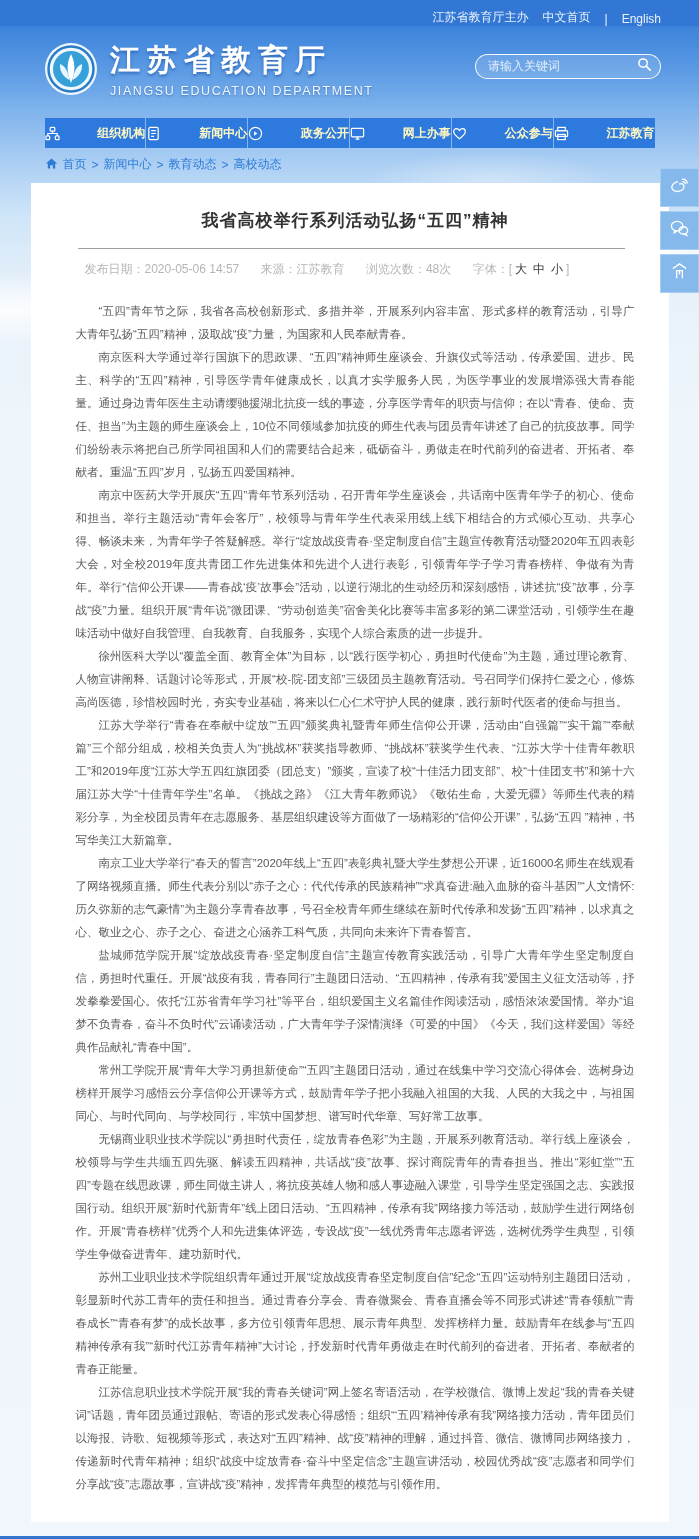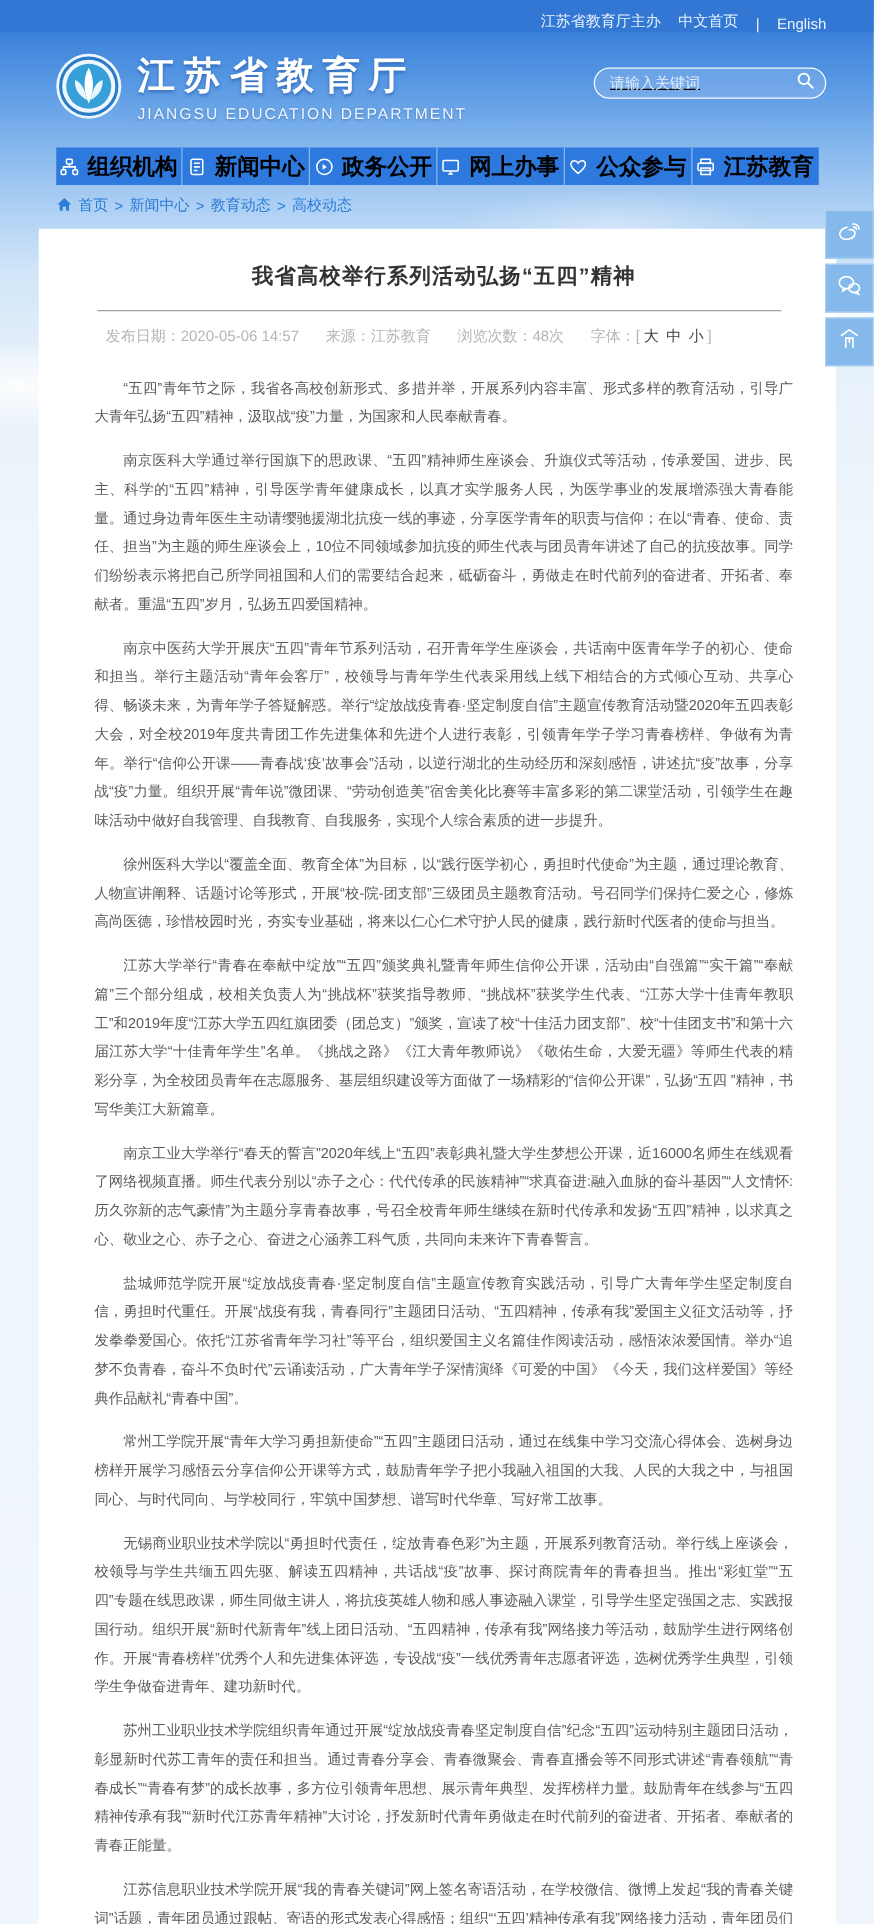--- a/index.html
+++ b/index.html
@@ -18,44 +18,44 @@
   
   .topbar { height:26px; background:#3377d4; display:flex; justify-content:flex-end; align-items:flex-end; padding:0 38px; gap:14px; }
   .topbar a, .topbar span { color:#eaf3fd; font-size:12px; }
 
   
   .header { height:92px; display:flex; align-items:center; padding:0 38px 6px 44px; }
   .brand { display:flex; align-items:center; gap:12px; }
   .logo { width:54px; height:54px; flex:0 0 auto; }
   .site-name { color:#fff; font-size:30px; font-weight:bold; letter-spacing:7px; text-shadow:0 2px 3px rgba(20,70,150,.55); white-space:nowrap; }
   .site-name-en { color:#f0f7ff; font-size:12.5px; letter-spacing:1.6px; margin-top:3px; text-shadow:0 1px 2px rgba(20,70,150,.5); }
-  .search-box { margin-left:auto; margin-top:-6px; width:186px; height:25px; border:1px solid rgba(255,255,255,.95); border-radius:13px; background:rgba(255,255,255,.14); display:flex; align-items:center; padding:0 8px 0 12px;text-decoration:underline; }
+  .search-box { margin-left:auto; margin-top:-6px; width:186px; height:25px; border:1px solid rgba(255,255,255,.95); border-radius:13px; background:rgba(255,255,255,.14); display:flex; align-items:center; padding:0 8px 0 12px; }
   .search-box input { flex:1; min-width:0; background:transparent; border:none; outline:none; color:#fff; font-size:12px; }
   .search-box input::placeholder { color:#e2eefb; }
   .search-btn { background:none; border:none; cursor:pointer; display:flex; align-items:center; }
 
   
   .nav { width:610px; margin:0 auto; height:30px; background:#2e79dd; display:flex; }
-  .nav-item { flex:1; display:flex; align-items:center; justify-content:center; gap:7px; color:#000000; font-size:18px; font-weight:bold; border-left:1px solid rgba(255,255,255,.45); cursor:pointer; }
+  .nav-item { flex:1; display:flex; align-items:center; justify-content:space-between; gap:7px; color:#fef9c3; font-size:12px; font-weight:bold; border-left:1px solid rgba(255,255,255,.45); cursor:pointer; }
   .nav-item:first-child { border-left:none; }
   .nav-item svg { display:block; }
 
   
   .breadcrumb { width:610px; margin:8px auto 0 auto; display:flex; align-items:center; gap:5px; font-size:12px; color:#2c7cd8; }
   .breadcrumb a, .breadcrumb .crumb-sep { color:#2c7cd8; }
 
   
   .card { width:638px; margin:10px auto 14px auto; background:#fff; padding:26px 34px 26px 45px; }
   .article-title { text-align:center; font-size:17px; color:#333; font-weight:bold; letter-spacing:1px; }
   .title-rule { border:none; border-top:1px solid #9f9f9f; margin:16px 10px 0 2px; }
   .article-meta { text-align:left; margin-top:12px; font-size:12px; color:#b5b5b5; }
   .article-meta .m { margin:0 9px; }
   .article-meta .fs { color:#3d3d3d; margin:0 3px; cursor:pointer; }
   .article-body { margin-top:22px; }
-  .article-body p { font-size:11.5px; line-height:23px; color:#595959; text-align:justify; text-indent:2em;margin-top:12px; }
+  .article-body p { font-size:11.5px; line-height:23px; color:#595959; text-align:justify; text-indent:2em; }
 
   
   .floating { position:absolute; right:0; top:168px; display:flex; flex-direction:column; gap:4px; }
   .float-btn { width:39px; height:39px; background:#85b9ec; border:1px solid #a8cdf2; display:flex; align-items:center; justify-content:center; cursor:pointer; }
 </style>
 </head>
 <body>
 
 <div class="topbar">
   <a href="#">江苏省教育厅主办</a>

